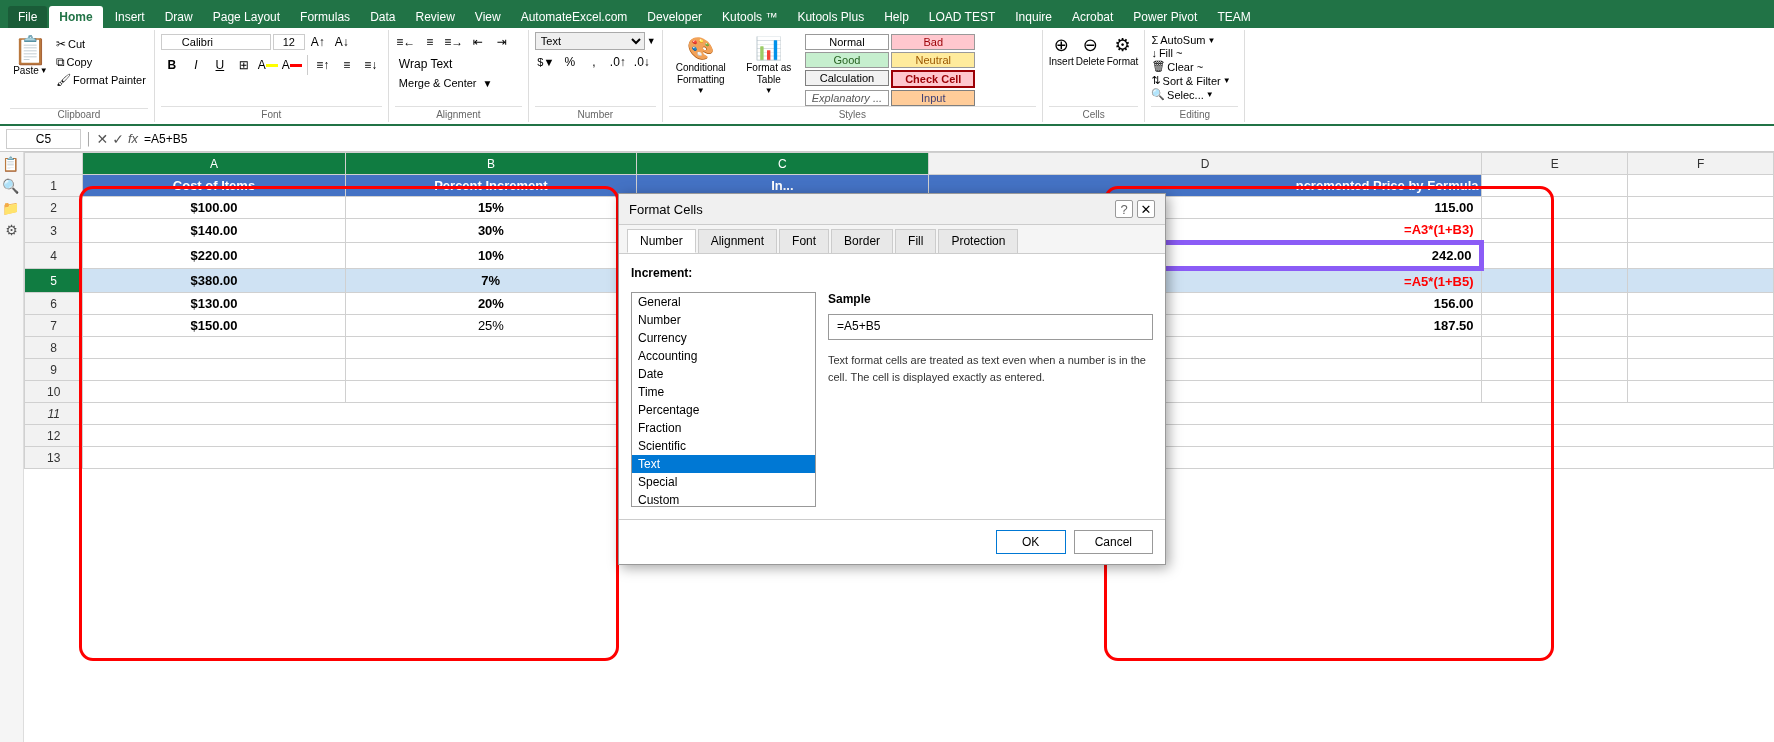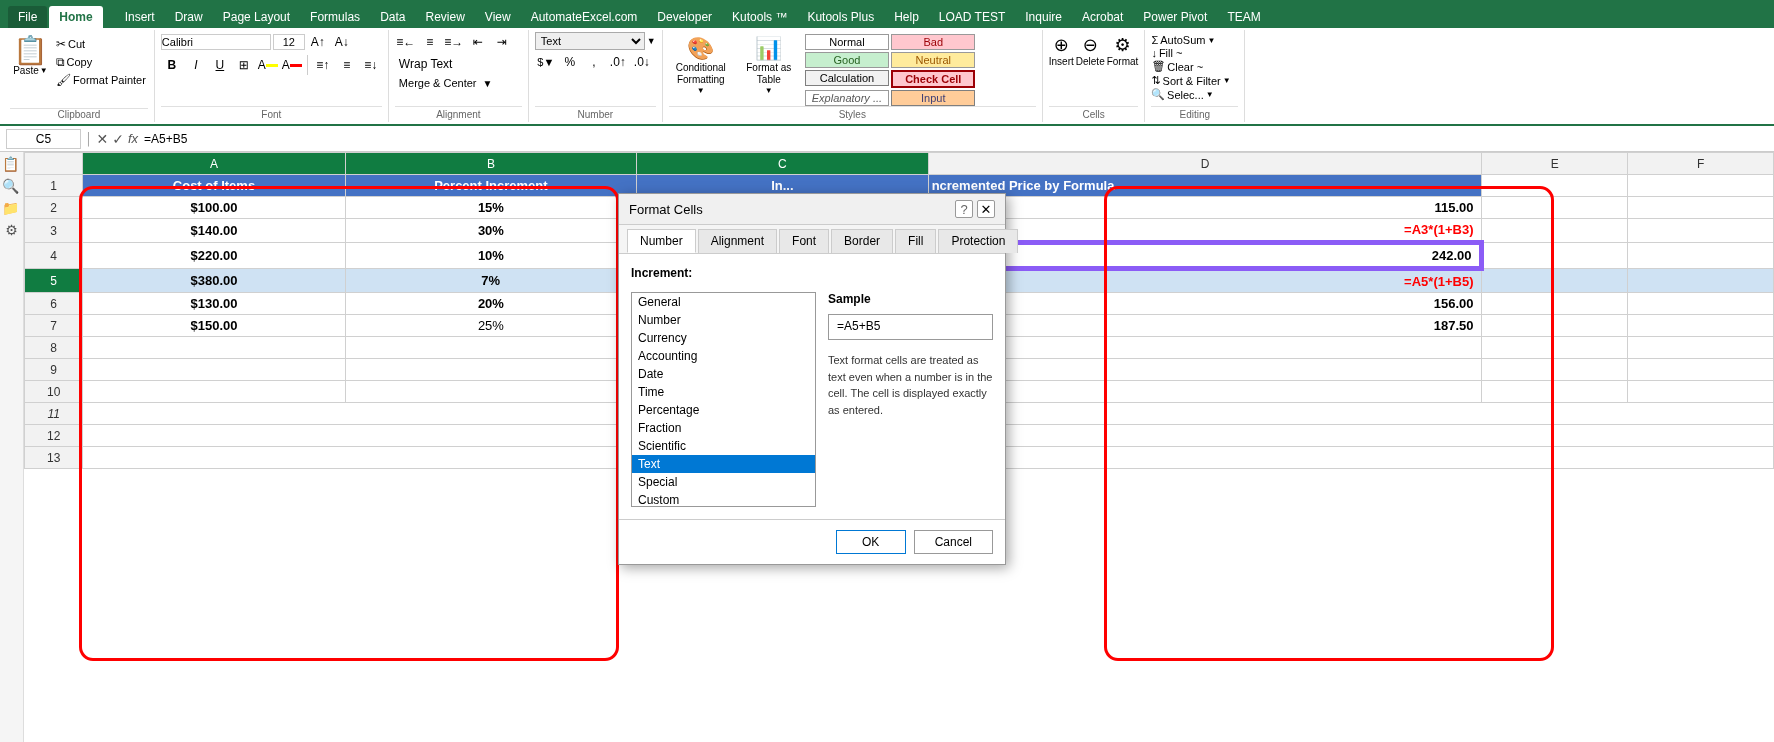--- a/index.html
+++ b/index.html
@@ -20,21 +20,21 @@
     .style-input { background: #ffcc99; color: #3f3f76; border: 1px solid #7f7f7f; }
     .icon-btn { width: 22px; height: 20px; border: 1px solid transparent; background: transparent; cursor: pointer; display: flex; align-items: center; justify-content: center; font-size: 12px; border-radius: 2px; }
     .bold-btn { font-weight: bold; }
     .italic-btn { font-style: italic; }
   </style>
 </head>
 <body>
 
 <div style="background:#217346; display:flex; align-items:flex-end; padding:0 8px; height:28px;">
   <div style="padding:4px 10px; font-size:12px; cursor:pointer; color:white; background:#1a5c38; border-radius:3px 3px 0 0; margin-right:2px;">File</div>
-  <div style="padding:4px 10px; font-size:12px; cursor:pointer; color:#217346; background:white; border-radius:3px 3px 0 0; margin-right:12px; font-weight:bold;">Home</div>
+  <div style="padding:4px 10px; font-size:12px; cursor:pointer; color:#217346; background:white; border-radius:3px 3px 0 0; margin-right:2px; font-weight:bold;">Home</div>
   <div style="padding:4px 10px; font-size:12px; cursor:pointer; color:white;">Insert</div>
   <div style="padding:4px 10px; font-size:12px; cursor:pointer; color:white;">Draw</div>
   <div style="padding:4px 10px; font-size:12px; cursor:pointer; color:white;">Page Layout</div>
   <div style="padding:4px 10px; font-size:12px; cursor:pointer; color:white;">Formulas</div>
   <div style="padding:4px 10px; font-size:12px; cursor:pointer; color:white;">Data</div>
   <div style="padding:4px 10px; font-size:12px; cursor:pointer; color:white;">Review</div>
   <div style="padding:4px 10px; font-size:12px; cursor:pointer; color:white;">View</div>
   <div style="padding:4px 10px; font-size:12px; cursor:pointer; color:white;">AutomateExcel.com</div>
   <div style="padding:4px 10px; font-size:12px; cursor:pointer; color:white;">Developer</div>
   <div style="padding:4px 10px; font-size:12px; cursor:pointer; color:white;">Kutools ™</div>
@@ -74,21 +74,21 @@
           <span>Format Painter</span>
         </div>
       </div>
     </div>
     <div style="font-size:10px; color:#666; border-top:1px solid #e0e0e0; width:100%; text-align:center; padding-top:0;">Clipboard</div>
   </div>
 
   <div style="display:flex; flex-direction:column; border-right:1px solid #ddd; padding:2px 6px; min-width:175px;">
     <div style="flex:1;">
       <div style="display:flex; gap:2px; margin-bottom:3px; align-items:center;">
-        <input type="text" style="width: 110px; border: 1px solid rgb(204, 204, 204); font-size: 11px; padding: 1px 0;" value="Calibri">
+        <input type="text" style="width: 110px; border: 1px solid rgb(204, 204, 204); font-size: 11px; padding: 1px 20px;" value="Calibri">
         <input type="text" style="width: 32px; border: 1px solid rgb(204, 204, 204); font-size: 11px; padding: 1px 3px; text-align: center;" value="12">
         <button class="icon-btn" title="Increase Font Size">A↑</button>
         <button class="icon-btn" title="Decrease Font Size">A↓</button>
       </div>
       <div style="display:flex; gap:2px; align-items:center;">
         <button class="icon-btn bold-btn" style="font-weight:bold;">B</button>
         <button class="icon-btn italic-btn" style="font-style:italic;">I</button>
         <button class="icon-btn" style="text-decoration:underline;">U</button>
         <button class="icon-btn">⊞</button>
         <button class="icon-btn">A<span style="display:block; height:3px; background:#ffff00; width:100%;"></span></button>
@@ -263,21 +263,21 @@
           <th style="background:#f2f2f2; color:#333; border:1px solid #d0d0d0; height:22px; font-weight:normal; font-size:12px; text-align:center;">F</th>
         </tr>
       </thead>
       <tbody>
 
         <tr>
           <td style="background:#f2f2f2; border:1px solid #d0d0d0; text-align:center; font-size:12px; color:#333;">1</td>
           <td style="background:#4472c4; color:white; font-weight:bold; font-size:13px; text-align:center; border:1px solid #d0d0d0; padding:3px;">Cost of Items</td>
           <td style="background:#4472c4; color:white; font-weight:bold; font-size:13px; text-align:center; border:1px solid #d0d0d0; padding:3px;">Percent Increment</td>
           <td style="background:#4472c4; color:white; font-weight:bold; font-size:13px; text-align:center; border:1px solid #d0d0d0; padding:3px;">In...</td>
-          <td style="background:#4472c4; color:white; font-weight:bold; font-size:13px; text-align:left; border:1px solid #d0d0d0; padding:3px;">ncremented Price by Formula</td>
+          <td style="background:#4472c4; color:white; font-weight:bold; font-size:13px; text-align:right; border:1px solid #d0d0d0; padding:3px;">ncremented Price by Formula</td>
           <td style="border:1px solid #d0d0d0;"></td>
           <td style="border:1px solid #d0d0d0;"></td>
         </tr>
 
         <tr>
           <td style="background:#f2f2f2; border:1px solid #d0d0d0; text-align:center; font-size:12px; color:#333;">2</td>
           <td style="text-align:center; font-weight:bold; font-size:13px; border:1px solid #d0d0d0; padding:3px;">$100.00</td>
           <td style="text-align:center; font-weight:bold; font-size:13px; border:1px solid #d0d0d0; padding:3px;">15%</td>
           <td style="border:1px solid #d0d0d0;"></td>
           <td style="text-align:right; font-weight:bold; font-size:13px; border:1px solid #d0d0d0; padding:3px 8px 3px 3px;">115.00</td>
@@ -378,21 +378,21 @@
         <tr style="height:22px;">
           <td style="background:#f2f2f2; border:1px solid #d0d0d0; text-align:center; font-size:12px; color:#333;">13</td>
           <td colspan="6" style="border:1px solid #d0d0d0;"></td>
         </tr>
       </tbody>
     </table>
   </div>
 </div>
 
 <div style="position:fixed; top:0; left:0; width:100%; height:100%; pointer-events:none; z-index:1000;">
-  <div style="position:absolute; left:618px; top:193px; width:388px; background:white; border:1px solid #999; box-shadow:3px 3px 12px rgba(0,0,0,0.35); pointer-events:all;">
+  <div style="position:absolute; left:618px; top:193px; width:548px; background:white; border:1px solid #999; box-shadow:3px 3px 12px rgba(0,0,0,0.35); pointer-events:all;">
 
     <div style="background:#f0f0f0; border-bottom:1px solid #ccc; padding:6px 10px; display:flex; justify-content:space-between; align-items:center; cursor:move;">
       <span style="font-size:13px; font-weight:normal;">Format Cells</span>
       <div style="display:flex; gap:4px; align-items:center;">
         <span style="cursor:pointer; color:#666; font-size:13px; border:1px solid #999; background:white; width:18px; height:18px; display:flex; align-items:center; justify-content:center; border-radius:2px;">?</span>
         <span style="cursor:pointer; font-size:13px; border:1px solid #999; background:white; width:18px; height:18px; display:flex; align-items:center; justify-content:center; border-radius:2px;">✕</span>
       </div>
     </div>
 
     <div style="display:flex; border-bottom:1px solid #ccc; background:#f5f5f5; padding:4px 8px 0; gap:0;">

